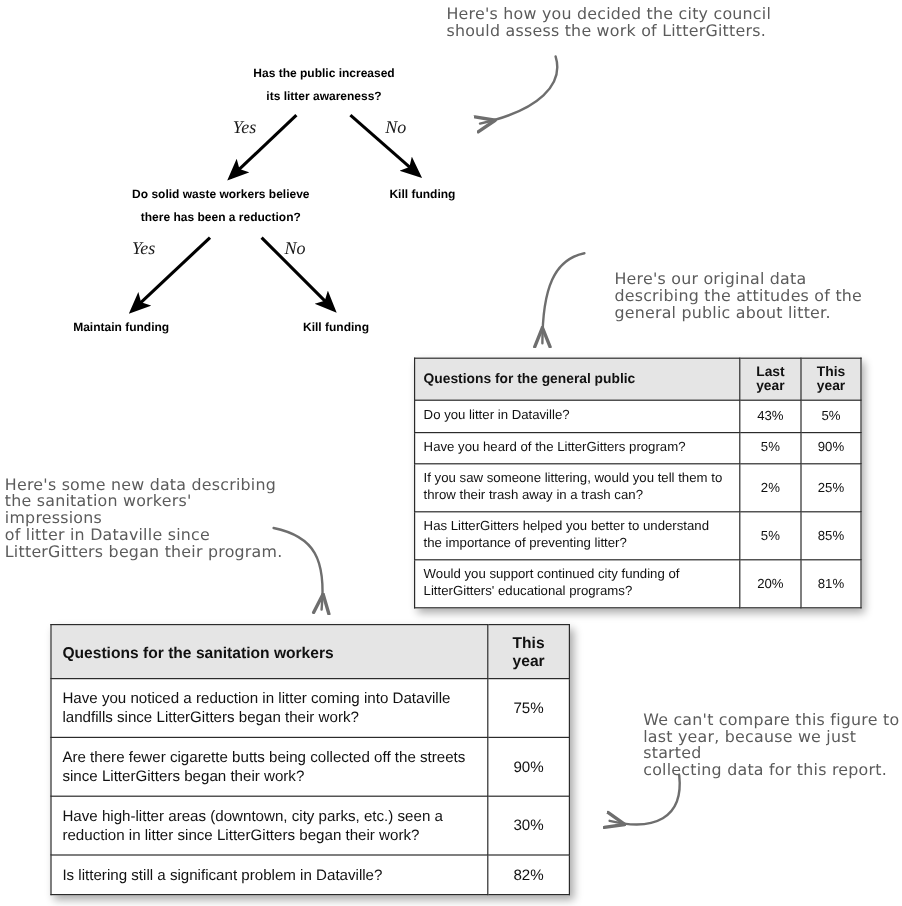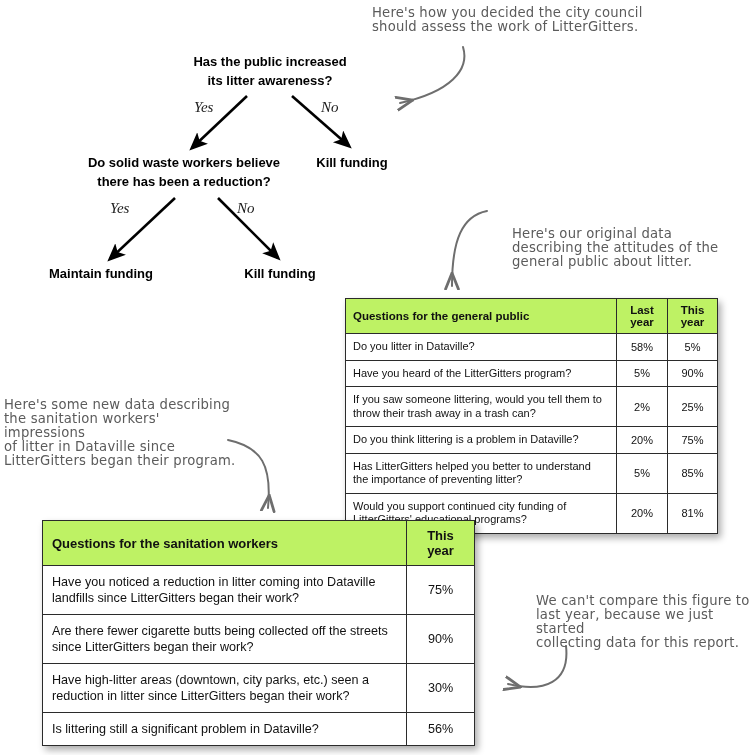--- a/index.html
+++ b/index.html
@@ -22,21 +22,21 @@
     left: 0;
     top: 0;
     width: 752px;
     height: 300px;
     pointer-events: none;
   }
   .tree-node {
     position: absolute;
     font-family: "Liberation Sans", sans-serif;
     font-weight: bold;
-    font-size: 13px;
+    font-size: 10px;
     line-height: 19px;
     text-align: center;
     color: #000;
     white-space: pre-line;
   }
   .edge-label {
     position: absolute;
     font-family: "Liberation Serif", serif;
     font-style: italic;
     font-size: 15px;
@@ -74,21 +74,21 @@
     border: 1px solid #2b2b2b;
     font-family: "Liberation Sans", sans-serif;
     color: #111;
     vertical-align: middle;
   }
   .data-table th {
     font-weight: bold;
     font-size: 11.5px;
     text-align: left;
     padding: 5px 7px;
-    background: #bef264;
+    background: #e5e5e5;
   }
   .data-table th.num-head {
     text-align: center;
     padding: 5px 4px;
   }
   .data-table td.q {
     font-size: 11px;
     line-height: 13.5px;
     text-align: left;
     padding: 6px 7px;
@@ -196,37 +196,32 @@
   <thead>
     <tr>
       <th>Questions for the general public</th>
       <th class="num-head">Last year</th>
       <th class="num-head">This year</th>
     </tr>
   </thead>
   <tbody>
     <tr>
       <td class="q">Do you litter in Dataville?</td>
-      <td class="v">58%</td>
+      <td class="v">43%</td>
       <td class="v">5%</td>
     </tr>
     <tr>
       <td class="q">Have you heard of the LitterGitters program?</td>
       <td class="v">5%</td>
       <td class="v">90%</td>
     </tr>
     <tr>
       <td class="q">If you saw someone littering, would you tell them to throw their trash away in a trash can?</td>
       <td class="v">2%</td>
       <td class="v">25%</td>
-    </tr>
-    <tr>
-      <td class="q">Do you think littering is a problem in Dataville?</td>
-      <td class="v">20%</td>
-      <td class="v">75%</td>
     </tr>
     <tr>
       <td class="q">Has LitterGitters helped you better to understand the importance of preventing litter?</td>
       <td class="v">5%</td>
       <td class="v">85%</td>
     </tr>
     <tr>
       <td class="q">Would you support continued city funding of LitterGitters' educational programs?</td>
       <td class="v">20%</td>
       <td class="v">81%</td>
@@ -253,16 +248,16 @@
     <tr>
       <td class="q">Are there fewer cigarette butts being collected off the streets since LitterGitters began their work?</td>
       <td class="v">90%</td>
     </tr>
     <tr>
       <td class="q">Have high-litter areas (downtown, city parks, etc.) seen a reduction in litter since LitterGitters began their work?</td>
       <td class="v">30%</td>
     </tr>
     <tr>
       <td class="q">Is littering still a significant problem in Dataville?</td>
-      <td class="v">56%</td>
+      <td class="v">82%</td>
     </tr>
   </tbody>
 </table>
 
 </body></html>

